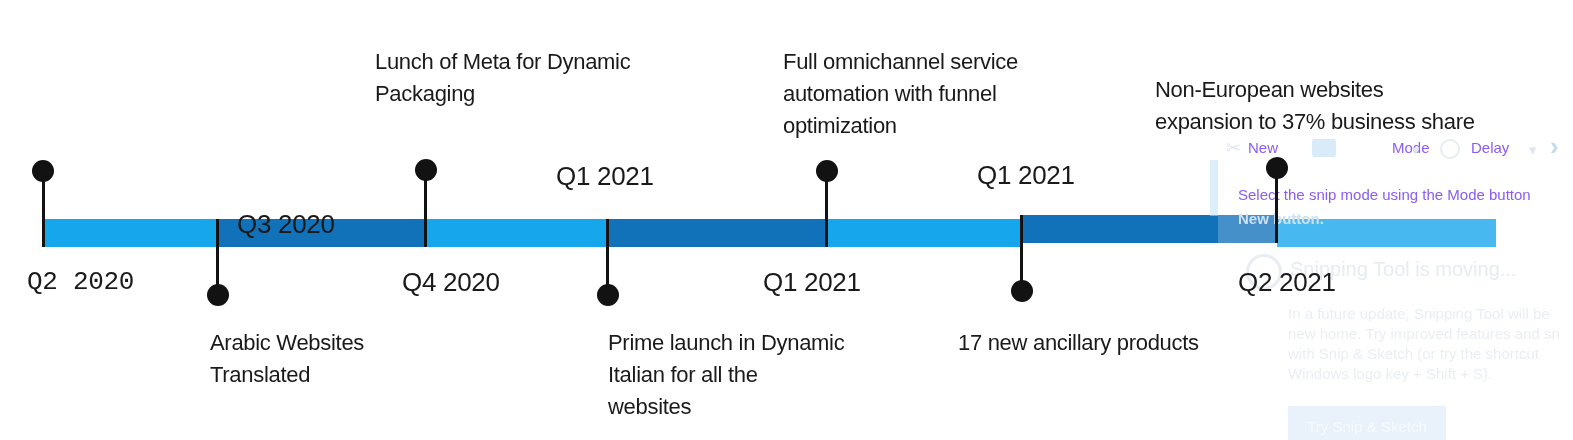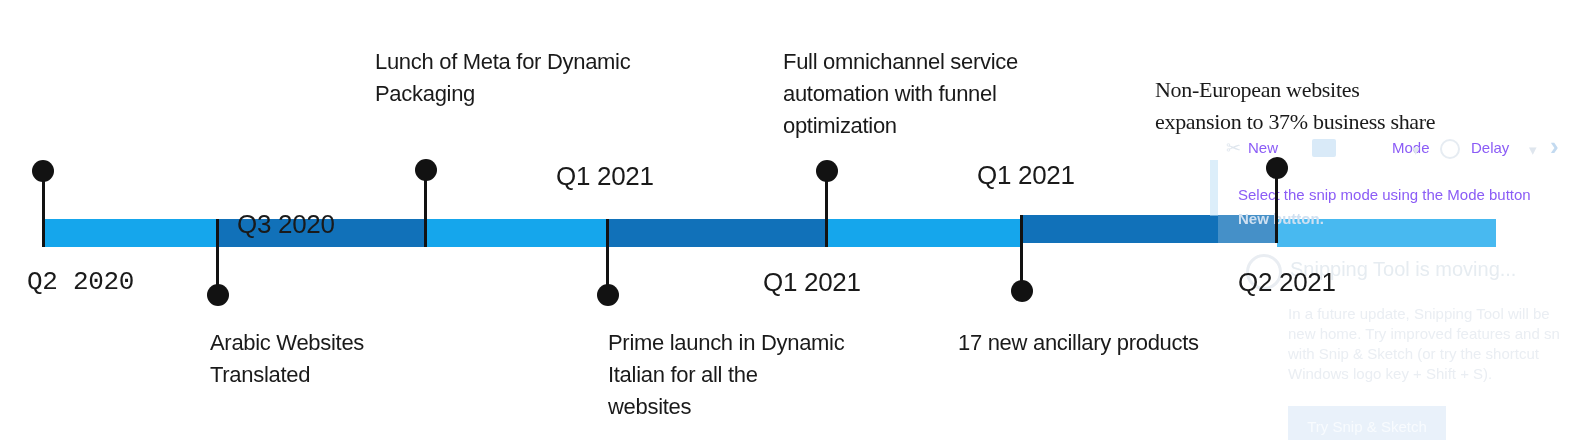--- a/index.html
+++ b/index.html
@@ -84,20 +84,21 @@
   <div class="date" style="left:27px;top:267px;font-family:Liberation Mono, monospace;">Q2 2020</div>
 
   <div class="dot" style="left:207px;top:284px;"></div>
   <div class="stem" style="left:216px;top:219px;height:76px;"></div>
   <div class="date" style="left:237px;top:161px;margin-top:48px;">Q3 2020</div>
   <div class="desc" style="left:210px;top:327px;">Arabic Websites
 Translated</div>
 
   <div class="dot" style="left:415px;top:159px;"></div>
   <div class="stem" style="left:424px;top:169px;height:78px;"></div>
+  <div class="date" style="left:402px;top:267px;">Q4 2020</div>
   <div class="desc" style="left:375px;top:46px;">Lunch of Meta for Dynamic
 Packaging</div>
 
   <div class="dot" style="left:597px;top:284px;"></div>
   <div class="stem" style="left:606px;top:219px;height:76px;"></div>
   <div class="date" style="left:556px;top:161px;">Q1 2021</div>
   <div class="desc" style="left:608px;top:327px;">Prime launch in Dynamic
 Italian for all the
 websites</div>
 
@@ -109,16 +110,16 @@
 optimization</div>
 
   <div class="dot" style="left:1011px;top:280px;"></div>
   <div class="stem" style="left:1020px;top:215px;height:76px;"></div>
   <div class="date" style="left:977px;top:160px;">Q1 2021</div>
   <div class="desc" style="left:958px;top:327px;">17 new ancillary products</div>
 
   <div class="dot" style="left:1266px;top:157px;"></div>
   <div class="stem" style="left:1275px;top:167px;height:76px;"></div>
   <div class="date" style="left:1238px;top:267px;">Q2 2021</div>
-  <div class="desc" style="left:1155px;top:74px;font-family:Liberation Serif, serif;">Non-European websites
+  <div class="desc" style="left:1155px;top:74px;">Non-European websites
 expansion to 37% business share</div>
 
 </div>
 
 </body></html>

